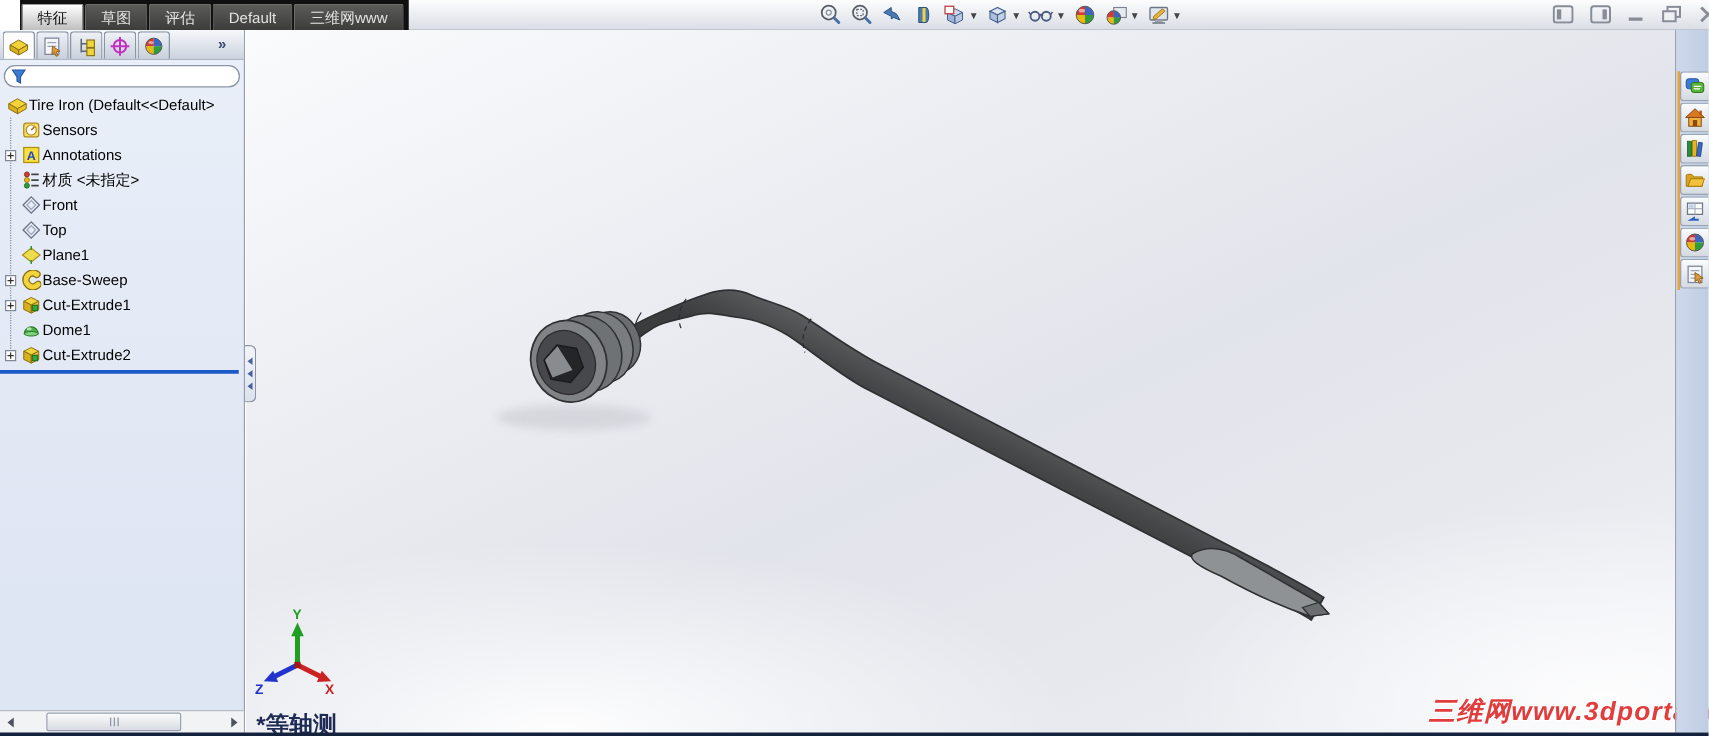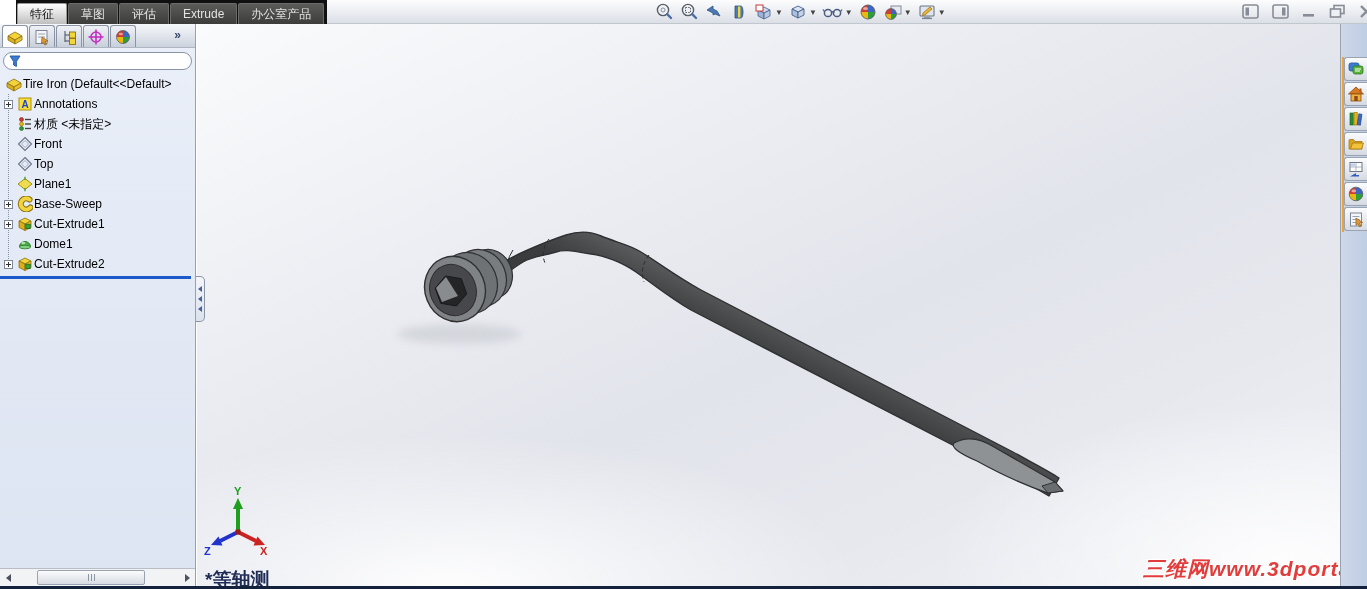--- a/index.html
+++ b/index.html
@@ -98,22 +98,22 @@
 </style>
 </head>
 <body>
 
 <div class="topbar">
 
   <div class="tabstrip">
     <div class="cmdtab active">特征</div>
     <div class="cmdtab">草图</div>
     <div class="cmdtab">评估</div>
-    <div class="cmdtab">Extrude</div>
-    <div class="cmdtab">办公室产品</div>
+    <div class="cmdtab">Default</div>
+    <div class="cmdtab">三维网www</div>
   </div>
 
   <div class="headsup">
     <div class="hbtn">
       <svg width="20" height="20">
         <circle cx="9" cy="8" r="5.6" fill="#eef2f7" stroke="#5a5e66" stroke-width="1.4"></circle>
         <circle cx="9" cy="8" r="2" fill="none" stroke="#8a8e96" stroke-width="1"></circle>
         <line x1="13.2" y1="12.2" x2="17" y2="16" stroke="#4a6fa5" stroke-width="2.4" stroke-linecap="round"></line>
       </svg>
     </div>
@@ -292,20 +292,29 @@
     <div class="trow">
       <span class="rootindent"></span>
       <svg class="ticon" viewBox="0 0 16 16">
         <polygon points="1,7 8,3 15,7 8,11" fill="#f3d23a" stroke="#8a7010" stroke-width="0.8"></polygon>
         <polygon points="1,7 8,11 8,15 1,11" fill="#d9ae1f" stroke="#8a7010" stroke-width="0.8"></polygon>
         <polygon points="15,7 8,11 8,15 15,11" fill="#eac32c" stroke="#8a7010" stroke-width="0.8"></polygon>
       </svg>
       <span class="tlabel">Tire Iron  (Default&lt;&lt;Default&gt;</span>
     </div>
 
+    <div class="trow">
+      <span class="expspace"></span>
+      <svg class="ticon" viewBox="0 0 16 16">
+        <rect x="2" y="2.5" width="12" height="11" rx="2" fill="#f7df6a" stroke="#b08a18" stroke-width="1"></rect>
+        <circle cx="8" cy="8" r="4" fill="#fff" stroke="#b08a18" stroke-width="0.9"></circle>
+        <line x1="8" y1="8" x2="10.5" y2="5.5" stroke="#c2601a" stroke-width="1.2"></line>
+      </svg>
+      <span class="tlabel">Sensors</span>
+    </div>
 
     <div class="trow">
       <span class="expbox"></span>
       <svg class="ticon" viewBox="0 0 16 16">
         <rect x="2" y="2" width="12" height="12" fill="#f7e03c" stroke="#b09010" stroke-width="1"></rect>
         <text x="8" y="12" font-size="10" font-weight="bold" text-anchor="middle" fill="#2244cc" font-family="Liberation Sans,sans-serif">A</text>
       </svg>
       <span class="tlabel">Annotations</span>
     </div>
 

